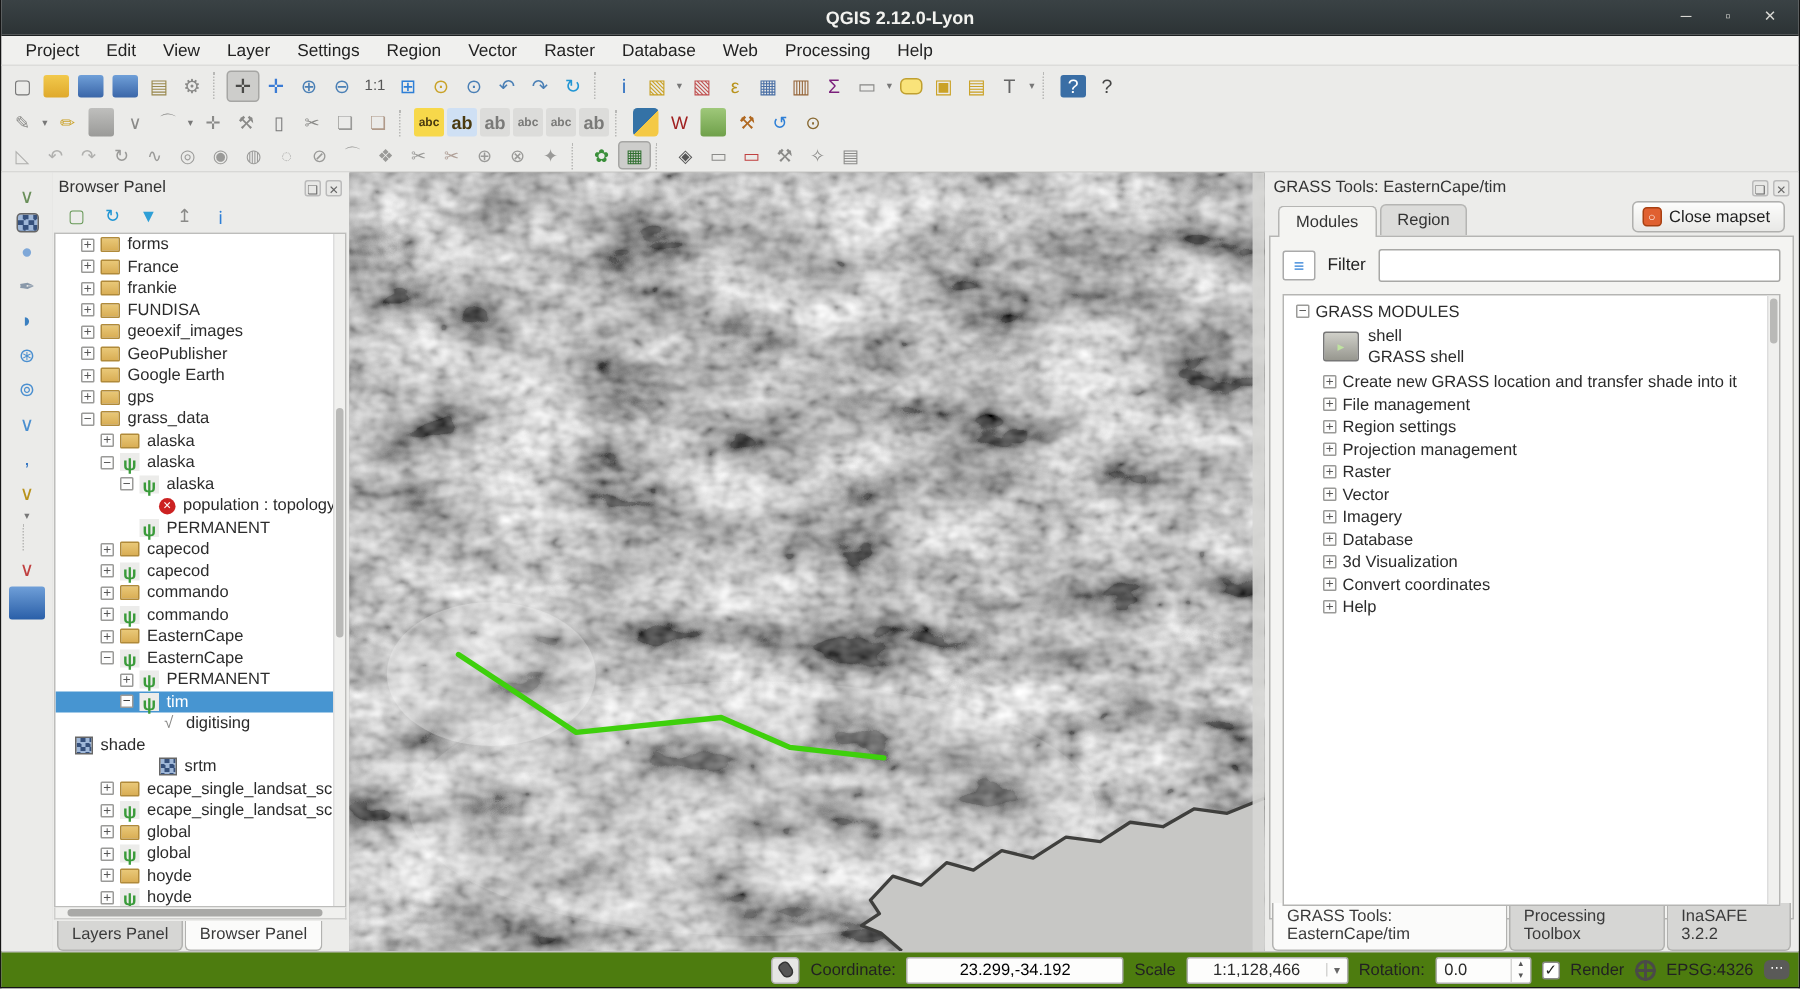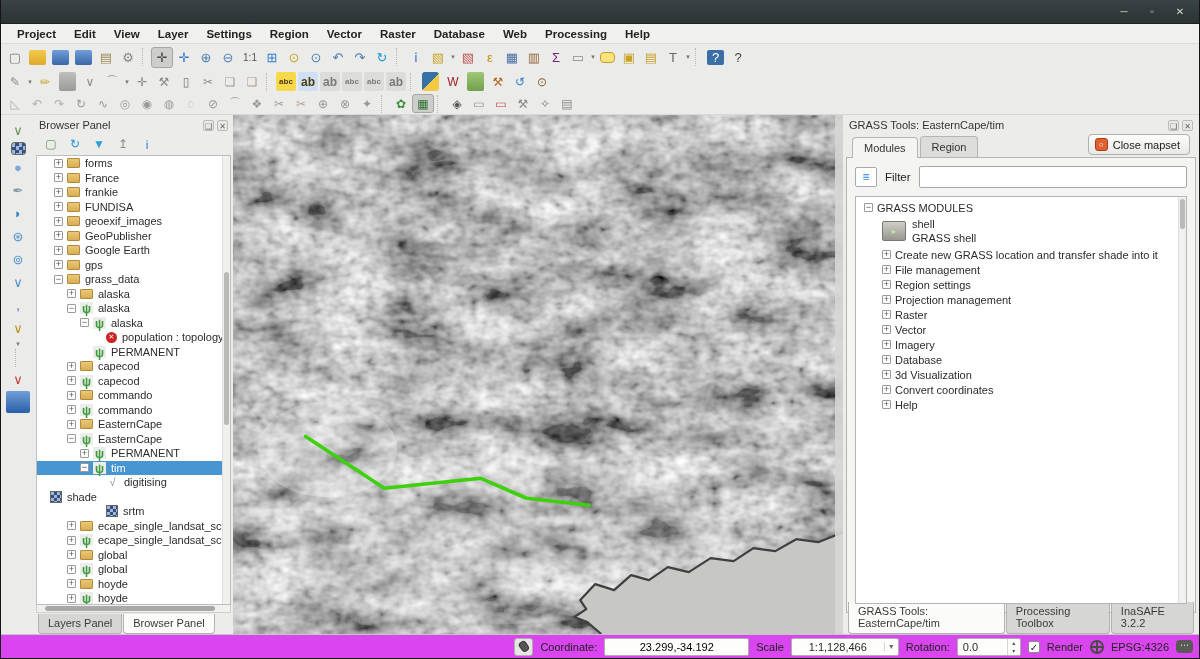--- a/index.html
+++ b/index.html
@@ -8,21 +8,21 @@
   #window { width:1200px; height:659px; display:flex; flex-direction:column; border-left:1px solid #151515; border-right:1px solid #151515; border-bottom:1px solid #151515; background:#ececec; }
 
   
   .titlebar { height:24px; background:linear-gradient(#3a4245,#2c3335); color:#f2f2ef; display:flex; align-items:center; position:relative; flex:none; border-bottom:1px solid #1c2021; }
   .title-text { position:absolute; left:0; right:0; text-align:center; font-weight:bold; font-size:12px; }
   .win-controls { margin-left:auto; display:flex; gap:14px; padding-right:12px; z-index:2; }
   .win-btn { width:14px; height:14px; color:#d8d8d4; font-size:10px; line-height:14px; text-align:center; cursor:default; }
 
   
   .menubar { height:20px; background:#f0f0ee; display:flex; align-items:center; padding-left:8px; gap:2px; flex:none; border-bottom:1px solid #dcdcda; }
-  .menu-item { padding:2px 8px; font-size:11.5px; color:#222;font-weight:bold; }
+  .menu-item { padding:2px 8px; font-size:11.5px; color:#222; }
 
   
   .tbwrap { background:#ebebe9; flex:none; border-bottom:1px solid #d8d8d6; }
   .tb-row { display:flex; align-items:center; padding:1px 3px; height:26px; }
   .tb-row.r2 { height:23px; } .tb-row.r3 { height:21px; border-bottom:none; }
   .tbi { width:22px; height:21px; display:inline-flex; align-items:center; justify-content:center; font-size:13px; border-radius:3px; position:relative; flex:none; }
   .tb-row.r2 .tbi,.tb-row.r3 .tbi { height:19px; font-size:12px; }
   .tbi.active { background:#cdcdcb; border:1px solid #a6a6a4; }
   .tbi.tile { width:17px; height:15px; margin:0 3px; border-radius:2px; }
   .tbsep { width:6px; height:18px; border-left:1px dotted #b8b8b6; margin:0 3px; flex:none; }
@@ -87,21 +87,21 @@
   .filter-input { flex:1; height:22px; border:1px solid #a8a8a6; border-radius:2px; background:#fff; padding:0 5px; font-size:11px; font-family:"Liberation Sans",sans-serif; }
   .modules-box { flex:1; background:#fff; border:1px solid #b5b5b3; position:relative; overflow:hidden; min-height:0; padding-top:3px; }
   .mrow { display:flex; align-items:center; height:15px; white-space:nowrap; font-size:11px; color:#2b2b2b; }
   .mrow2 { height:32px; }
   .term { width:24px; height:20px; background:linear-gradient(#cfcfc8,#97978f); border:1px solid #777; border-radius:2px; margin-right:6px; color:#bfe3a0; font-size:9px; display:flex; align-items:center; justify-content:center; flex:none; }
   .m2lines { display:flex; flex-direction:column; justify-content:center; line-height:14px; }
   .modscroll { position:absolute; right:0; top:0; bottom:0; width:8px; background:#f0f0ee; border-left:1px solid #ddd; }
   .modscroll .thumb-y { top:2px; height:30px; }
 
   
-  .statusbar { height:24px; flex:none; background:#d946ef; border-top:1px solid #c4c4c2; display:flex; align-items:center; padding:0 6px; gap:7px; font-size:11px; }
+  .statusbar { height:24px; flex:none; background:#4d7c0f; border-top:1px solid #c4c4c2; display:flex; align-items:center; padding:0 6px; gap:7px; font-size:11px; }
   .sb-spacer { flex:1; }
   .mouse-btn { width:19px; height:18px; border:1px solid #b0b0ae; border-radius:3px; background:#e6e6e4; display:flex; align-items:center; justify-content:center; }
   .mouse-shape { width:8px; height:11px; border:1.5px solid #333; border-radius:4px 4px 5px 5px; position:relative; transform:rotate(-35deg); background:#555; }
   .sb-label { color:#222; }
   .sb-field { width:145px; height:18px; border:1px solid #aeaeac; border-radius:2px; background:#fdfdfc; text-align:center; font-size:11px; font-family:"Liberation Sans",sans-serif; }
   .sb-combo { width:108px; height:18px; border:1px solid #aeaeac; border-radius:2px; background:#fdfdfc; display:flex; align-items:center; }
   .sb-combo .val { flex:1; text-align:center; }
   .sb-combo .chv { width:14px; color:#666; font-size:8px; text-align:center; border-left:1px solid #d5d5d3; }
   .sb-spin { width:64px; height:18px; border:1px solid #aeaeac; border-radius:2px; background:#fdfdfc; display:flex; align-items:center; }
   .sb-spin .val { flex:1; padding-left:5px; }
@@ -112,20 +112,21 @@
   .crs-ico:before { content:""; position:absolute; left:50%; top:-2px; bottom:-2px; width:2px; background:#4a4a48; transform:translateX(-50%); }
   .crs-ico:after { content:""; position:absolute; top:50%; left:-2px; right:-2px; height:2px; background:#4a4a48; transform:translateY(-50%); }
   .msg-ico { width:17px; height:13px; background:#5a5a58; border-radius:4px; color:#fff; font-size:9px; line-height:11px; text-align:center; }
 </style>
 </head>
 <body>
 
 <div id="window">
 
   <div class="titlebar">
+    <div class="title-text">QGIS 2.12.0-Lyon</div>
     <div class="win-controls">
       <div class="win-btn">─</div>
       <div class="win-btn">▫</div>
       <div class="win-btn">✕</div>
     </div>
   </div>
 
   <div class="menubar" id="menubar">
       <span class="menu-item">Project</span>
       <span class="menu-item">Edit</span>

